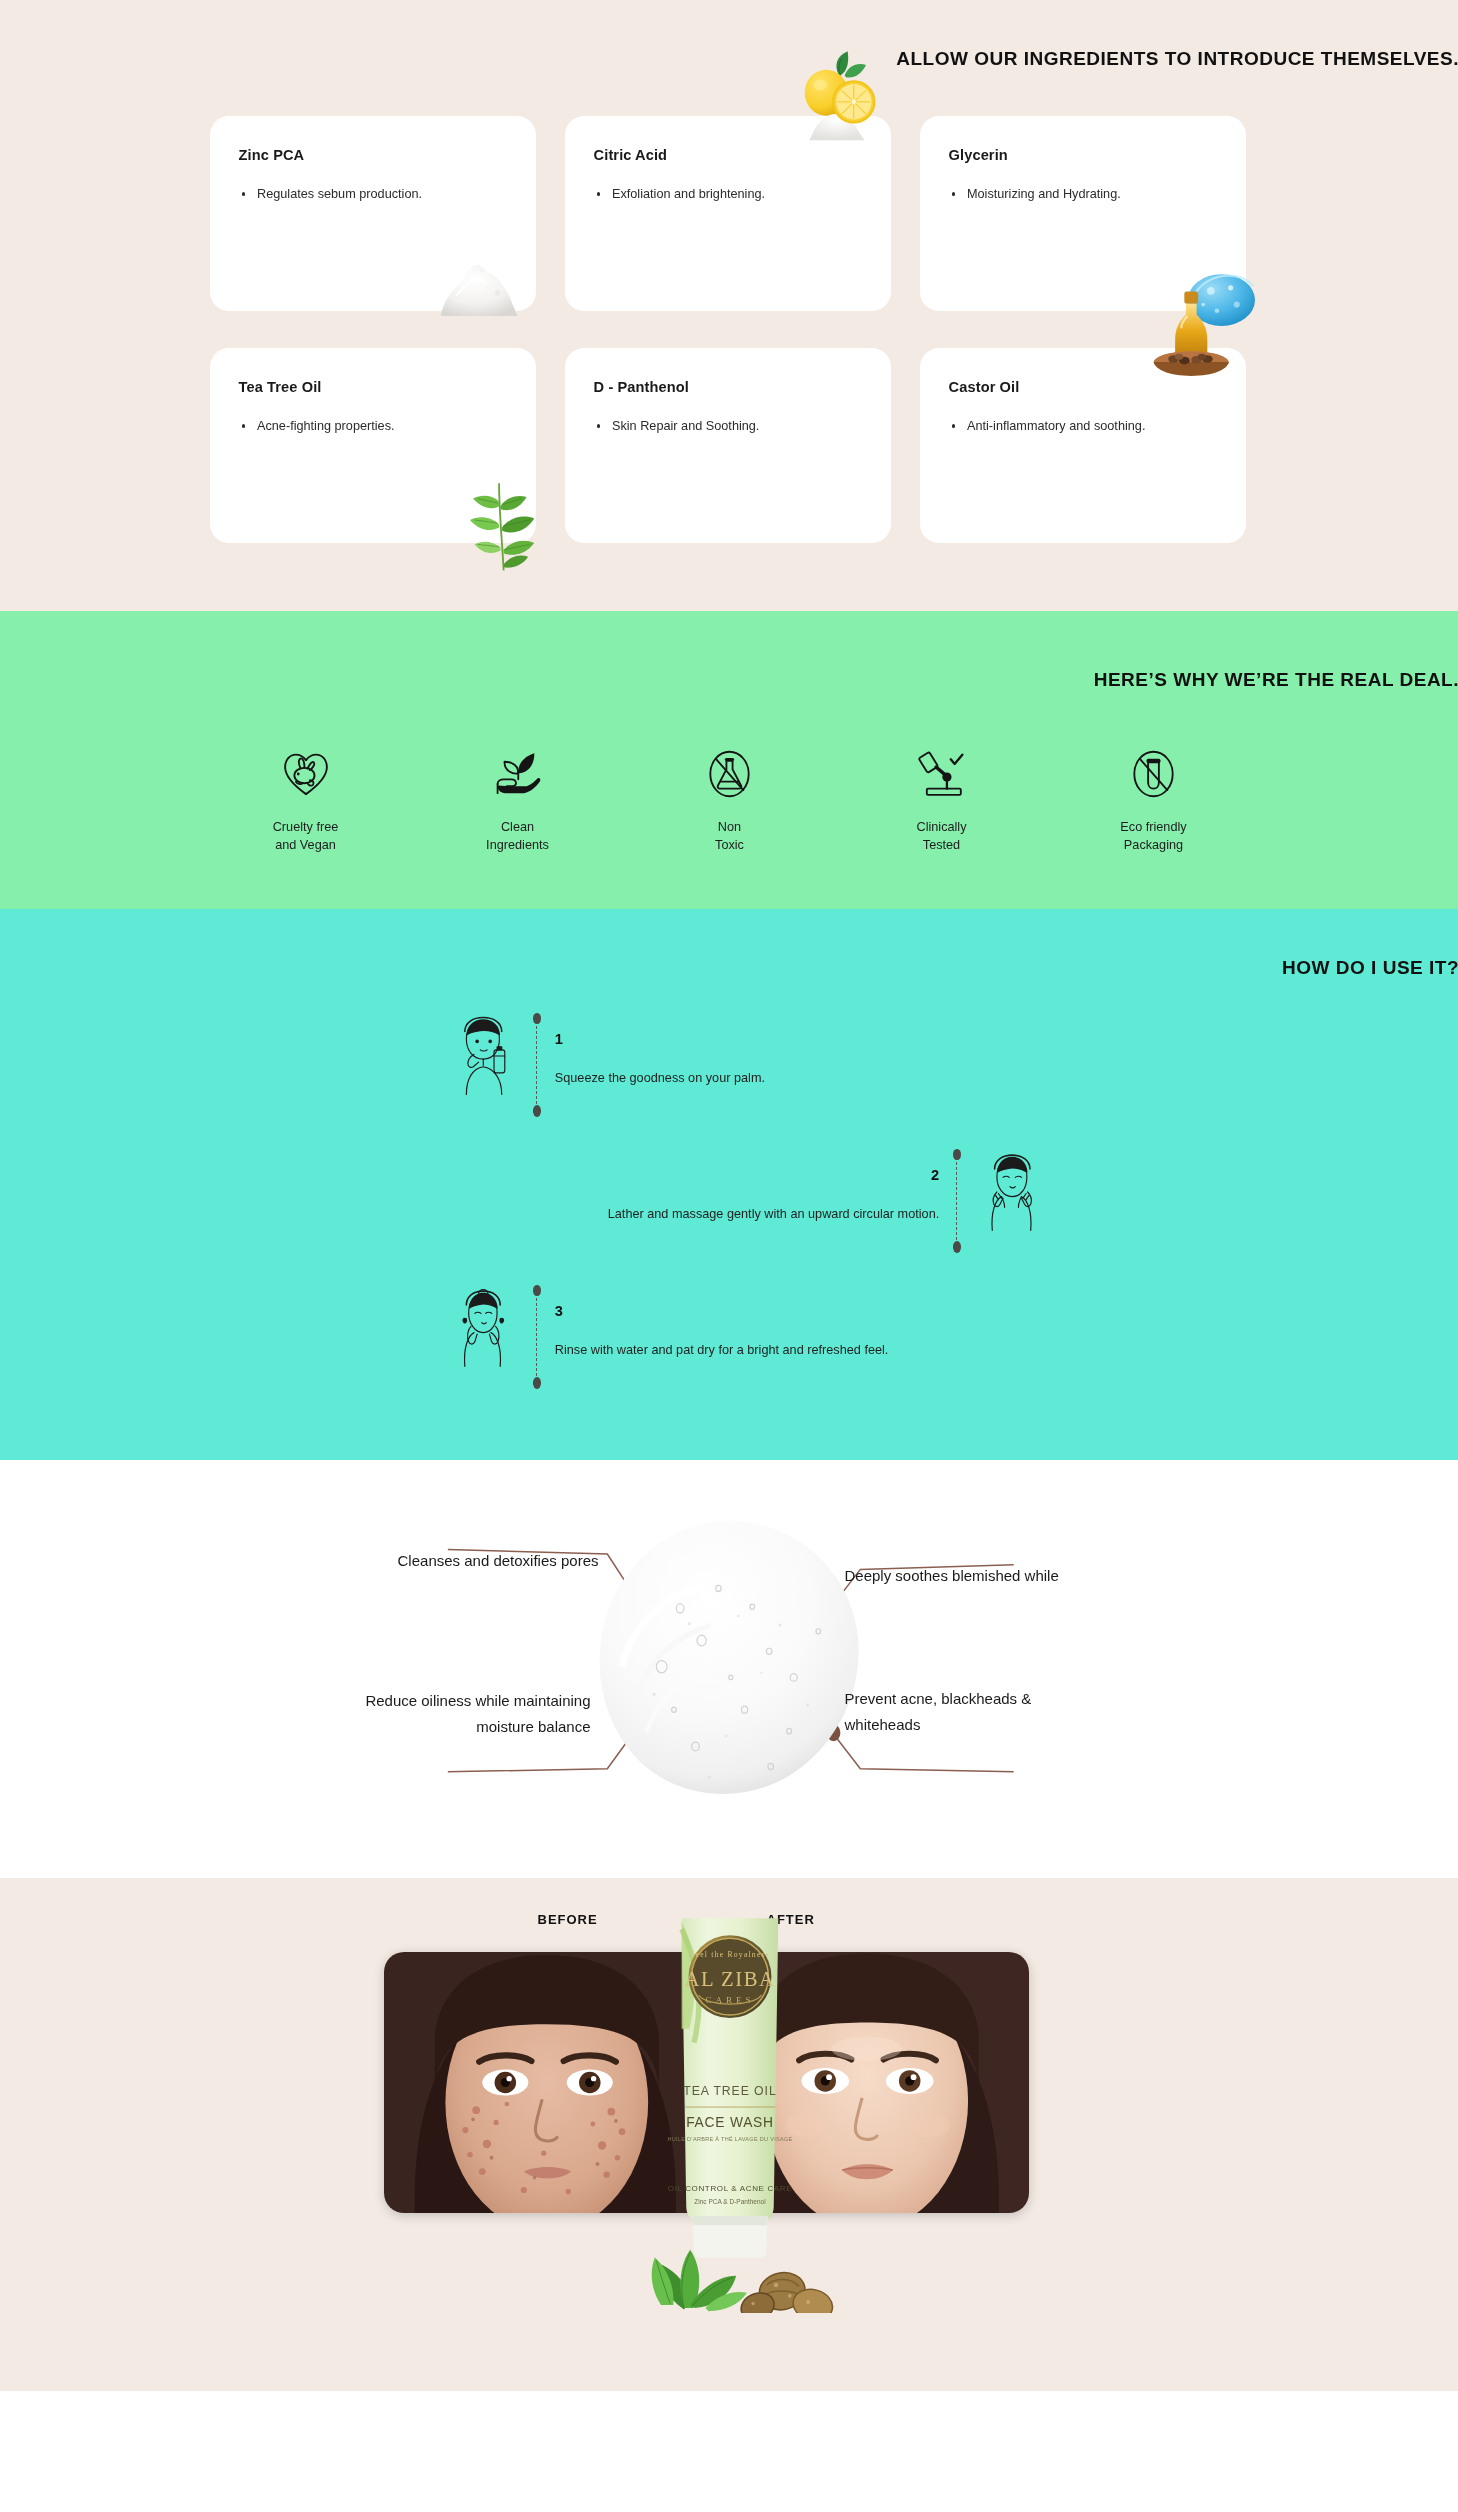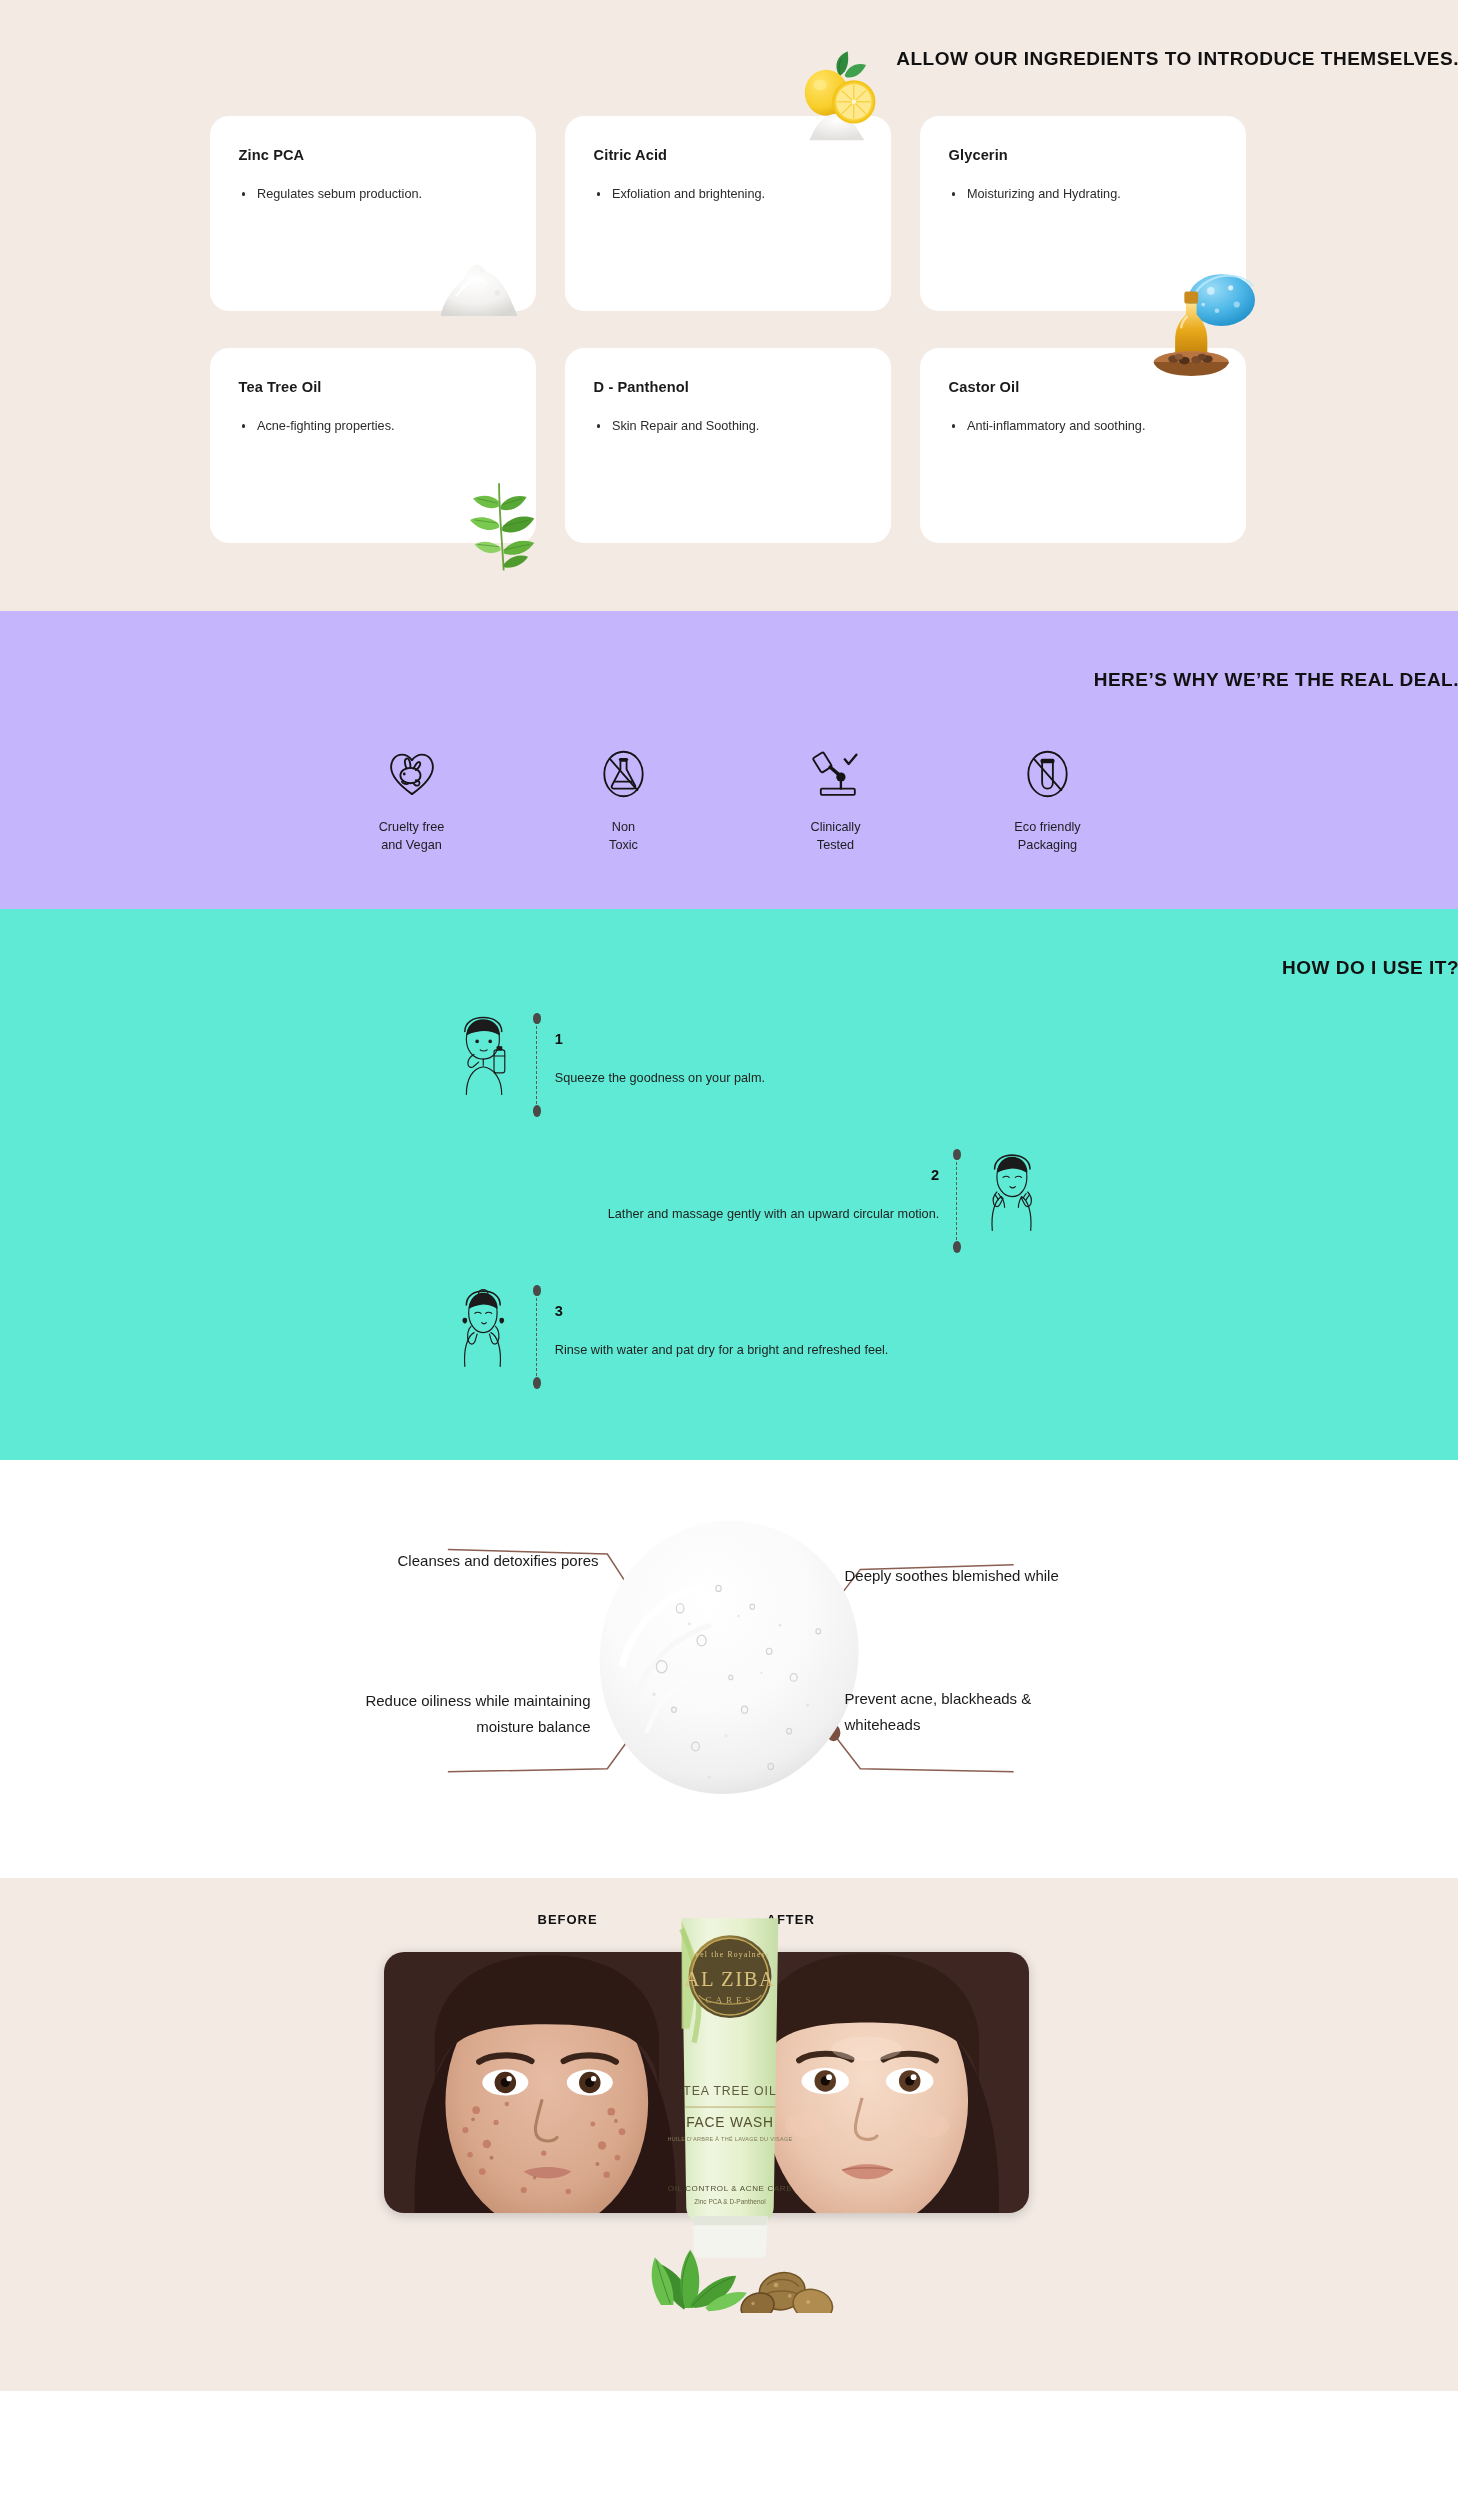--- a/index.html
+++ b/index.html
@@ -80,21 +80,21 @@
   .deco-lemon { right: 4.6px; top: -68px; width: 92px; height: 100px; }
   
   .deco-water { right: -14px; bottom: -18.4px; width: 77px; height: 64px; }
   
   .deco-leaf { right: -23px; bottom: -32px; width: 100px; height: 104px; }
   
   .deco-oil { right: 7.7px; top: -58px; width: 92px; height: 89px; }
 
   
   .sec-realdeal {
-    background: #c4b5fd;
+    background: #86efac;
     padding: 58px 0 55px 0;
   }
   .badges {
     display: flex;
     justify-content: center;
     gap: 69px;
     margin-top: 54px;
   }
   .badge {
     width: 143px;
@@ -469,20 +469,34 @@
             <path d="M33 24 C36 18 39 14 41 16 C43 18 40 23 36 26"></path>
             <circle cx="21" cy="31" r="1.8" fill="#141414" stroke="none"></circle>
             <path d="M18 41 C20 44 24 45 27 43"></path>
             <path d="M36 39 C40 39 42 42 40 45 C38 47 34 46 33 43"></path>
           </svg>
         </div>
         <div class="badge-label">Cruelty free
 and Vegan</div>
       </div>
 
+      <div class="badge">
+        <div class="badge-ico">
+          <svg width="49" height="48" viewBox="0 0 64 62" fill="none" stroke="#141414" stroke-width="2.4" stroke-linecap="round" stroke-linejoin="round">
+            <path d="M33 30 C33 22 35 16 41 11 C47 6 52 5 54 4 C54 12 52 19 47 24 C43 28 38 30 33 30 Z" fill="#141414" stroke="none"></path>
+            <path d="M33 30 C33 24 30 19 25 17 C21 15 17 15 15 15 C15 21 18 26 22 28 C25 30 29 31 33 30 Z"></path>
+            <path d="M33 38 L33 28"></path>
+            <path d="M6 44 C6 40 10 38 14 38 L24 38 C28 38 30 40 30 43 C30 46 28 47 24 47 L18 47"></path>
+            <path d="M24 47 L44 47 C50 45 54 41 58 37 C61 35 63 38 61 41 C56 48 48 55 40 56 L16 56 C10 56 6 52 6 46 Z" fill="#141414" stroke="none"></path>
+            <path d="M6 44 L6 56" stroke-width="2.4"></path>
+          </svg>
+        </div>
+        <div class="badge-label">Clean
+Ingredients</div>
+      </div>
 
       <div class="badge">
         <div class="badge-ico">
           <svg width="43" height="48" viewBox="0 0 56 62" fill="none" stroke="#141414" stroke-width="2.4" stroke-linecap="round" stroke-linejoin="round">
             <ellipse cx="28" cy="31" rx="25" ry="29"></ellipse>
             <path d="M23 12 L33 12"></path>
             <path d="M24 12 L24 25 L13 46 C12 48 13 50 15 50 L41 50 C43 50 44 48 43 46 L32 25 L32 12"></path>
             <rect x="23" y="10" width="10" height="5" rx="1.5" fill="#141414" stroke="none"></rect>
             <path d="M17 41 L39 41"></path>
             <path d="M10 11 L46 52" stroke-width="2.4"></path>

